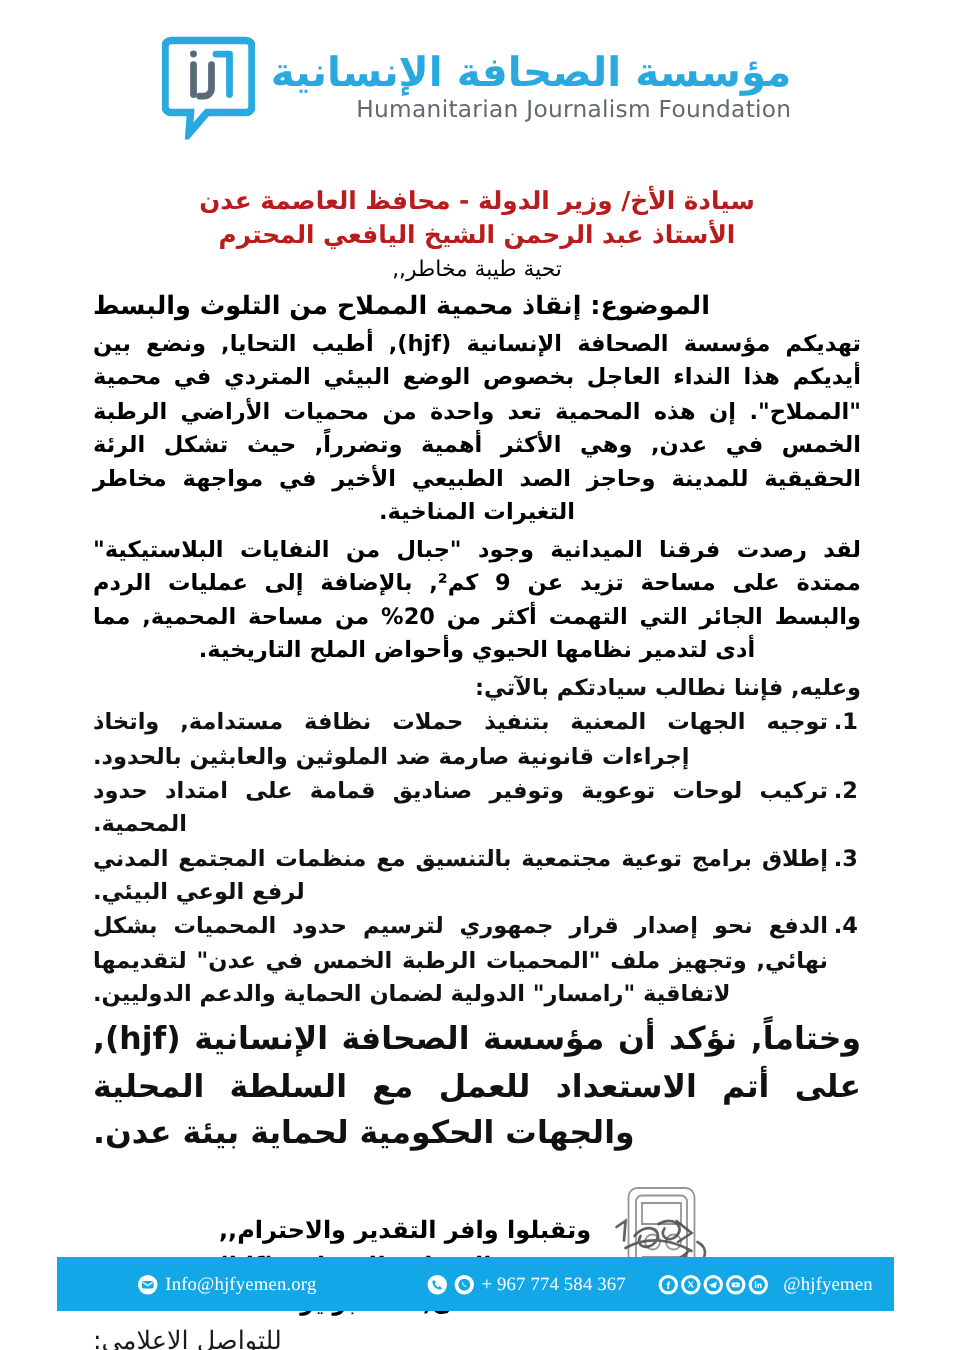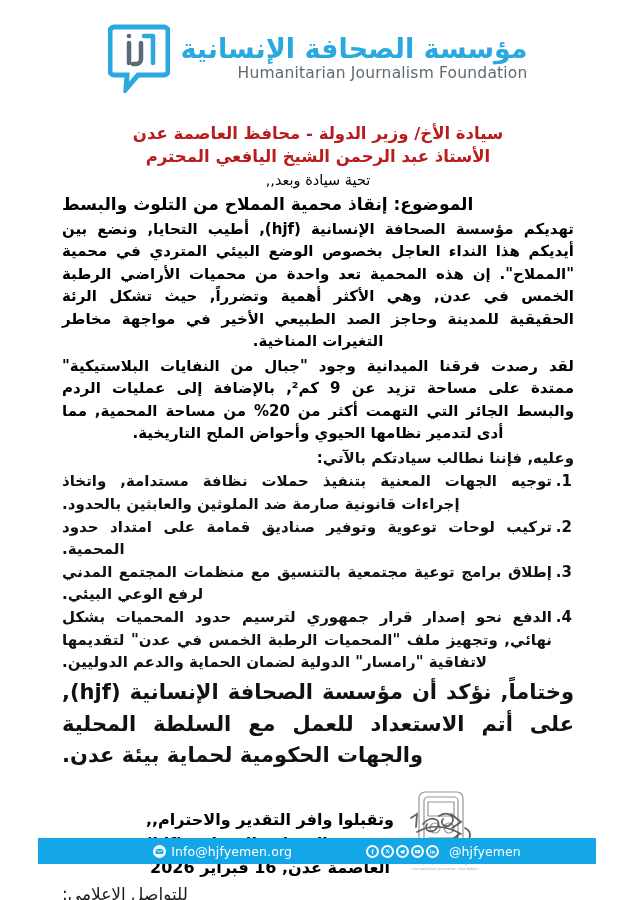--- a/index.html
+++ b/index.html
@@ -189,29 +189,30 @@
     margin-top: 4px;
     box-sizing: border-box;
   }
 
   
   .footer-bar {
     position: absolute;
     left: 38px;
     right: 40px;
     top: 838px;
-    height: 26px;
+    height: 36px;
     background: #14a7e8;
     display: flex;
     flex-direction: row;
     align-items: center;
     justify-content: center;
     gap: 0px;
     direction: ltr;
     box-sizing: border-box;
+    font-family: Liberation Serif, serif;
   }
   .fgroup {
     display: flex;
     align-items: center;
     gap: 5px;
     color: #ffffff;
     font-size: 12.5px;
     white-space: nowrap;
   }
   .fgroup.email  { margin-right: 74px; margin-left: 40px; }
@@ -251,21 +252,21 @@
     <div class="logo-words">
       <div class="logo-ar">مؤسسة الصحافة الإنسانية</div>
       <div class="logo-en">Humanitarian Journalism Foundation</div>
     </div>
   </div>
 
   <div class="content">
 
     <p class="addr-line first">سيادة الأخ/ وزير الدولة - محافظ العاصمة عدن</p>
     <p class="addr-line">الأستاذ عبد الرحمن الشيخ اليافعي المحترم</p>
-    <p class="greeting">تحية سيادة وبعد,,</p>
+    <p class="greeting">تحية طيبة مخاطر,,</p>
     <p class="subject">الموضوع: إنقاذ محمية المملاح من التلوث والبسط</p>
 
     <p class="para">تهديكم مؤسسة الصحافة الإنسانية (hjf), أطيب التحايا, ونضع بين أيديكم هذا النداء العاجل بخصوص الوضع البيئي المتردي في محمية "المملاح". إن هذه المحمية تعد واحدة من محميات الأراضي الرطبة الخمس في عدن, وهي الأكثر أهمية وتضرراً, حيث تشكل الرئة الحقيقية للمدينة وحاجز الصد الطبيعي الأخير في مواجهة مخاطر التغيرات المناخية.</p>
     <p class="para">لقد رصدت فرقنا الميدانية وجود "جبال من النفايات البلاستيكية" ممتدة على مساحة تزيد عن 9 كم², بالإضافة إلى عمليات الردم والبسط الجائر التي التهمت أكثر من 20% من مساحة المحمية, مما أدى لتدمير نظامها الحيوي وأحواض الملح التاريخية.</p>
 
     <p class="lead-in">وعليه, فإننا نطالب سيادتكم بالآتي:</p>
 
     <ol class="demands">
       <li>توجيه الجهات المعنية بتنفيذ حملات نظافة مستدامة, واتخاذ إجراءات قانونية صارمة ضد الملوثين والعابثين بالحدود.</li>
       <li>تركيب لوحات توعوية وتوفير صناديق قمامة على امتداد حدود المحمية.</li>
@@ -314,20 +315,34 @@
     <div class="fgroup email">
       <span class="cicon">
         <svg width="9" height="9" viewBox="0 0 16 16">
             <rect x="1" y="3.5" width="14" height="9" rx="2" fill="#14a7e8"></rect>
             <path d="M2 5 l6 4 6 -4" fill="none" stroke="#fff" stroke-width="1.6"></path>
           </svg>
       </span>
       <span class="ftext">Info@hjfyemen.org</span>
     </div>
 
+    <div class="fgroup phone">
+      <span class="cicon">
+        <svg width="9" height="9" viewBox="0 0 16 16">
+            <path d="M4 2.5 L6.5 5 L5 6.8 c1 2 2.4 3.4 4.2 4.2 L11 9.5 L13.5 12 c-.6 1.5-2 2-3.4 1.6 C6 12.6 3.4 10 2.4 6 C2 4.5 2.6 3.1 4 2.5 Z" fill="#14a7e8"></path>
+          </svg>
+      </span>
+      <span class="cicon">
+        <svg width="9" height="9" viewBox="0 0 16 16">
+            <circle cx="8" cy="8" r="7" fill="#14a7e8"></circle>
+            <path d="M5.6 5 c.5-.4 1 .1 1.3.8 c.2.5-.3.7-.1 1.2 c.3.8 1.1 1.6 1.9 1.9 c.5.2.7-.3 1.2-.1 c.7.3 1.2.8.8 1.3 c-.6.8-2.2.4-3.5-.8 c-1.2-1.2-1.7-2.8-1.6-3.4 Z" fill="#fff"></path>
+          </svg>
+      </span>
+      <span class="ftext">+ 967 774 584 367</span>
+    </div>
 
     <div class="fgroup social">
       <span class="social-row">
         <span class="cicon">
           <svg width="9" height="9" viewBox="0 0 16 16">
               <circle cx="8" cy="8" r="8" fill="#14a7e8"></circle>
               <path d="M9.2 5.6h1V4.1H8.9c-1.2 0-1.8.7-1.8 1.8v1H6v1.5h1.1V13h1.8V8.4h1.2l.2-1.5H8.9V6.2c0-.4.1-.6.3-.6z" fill="#fff"></path>
             </svg>
         </span>
         <span class="cicon">

